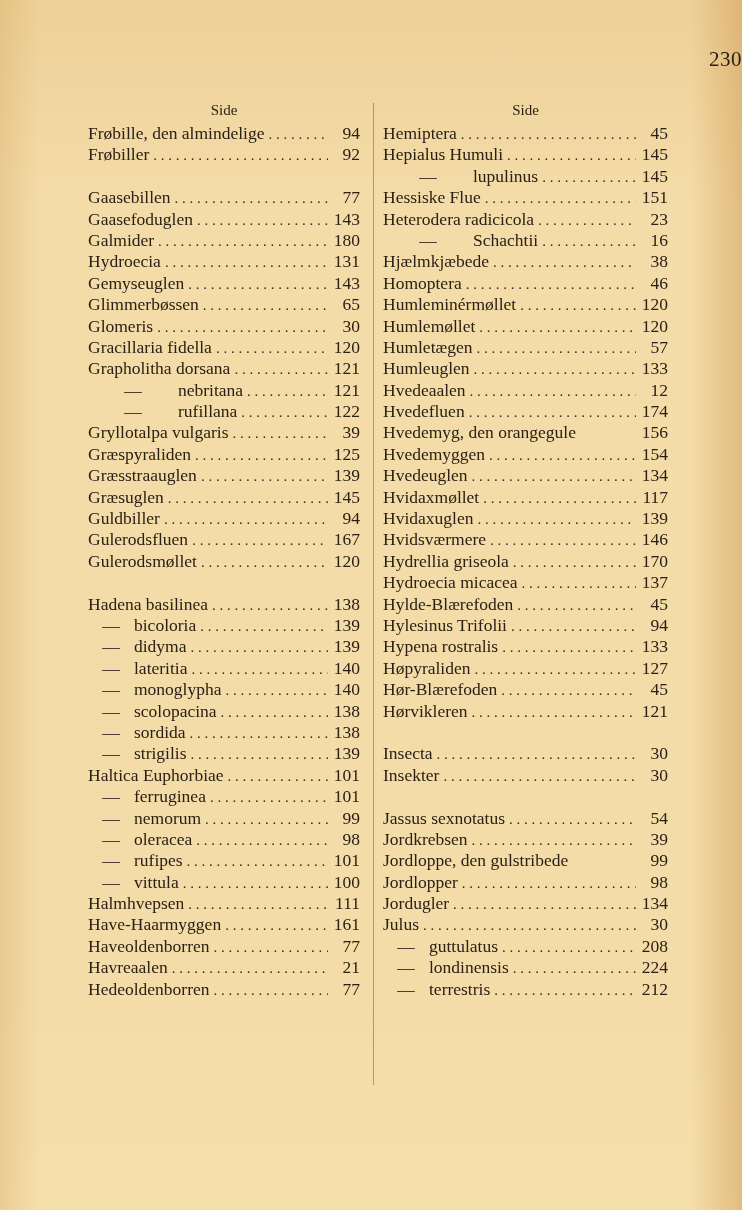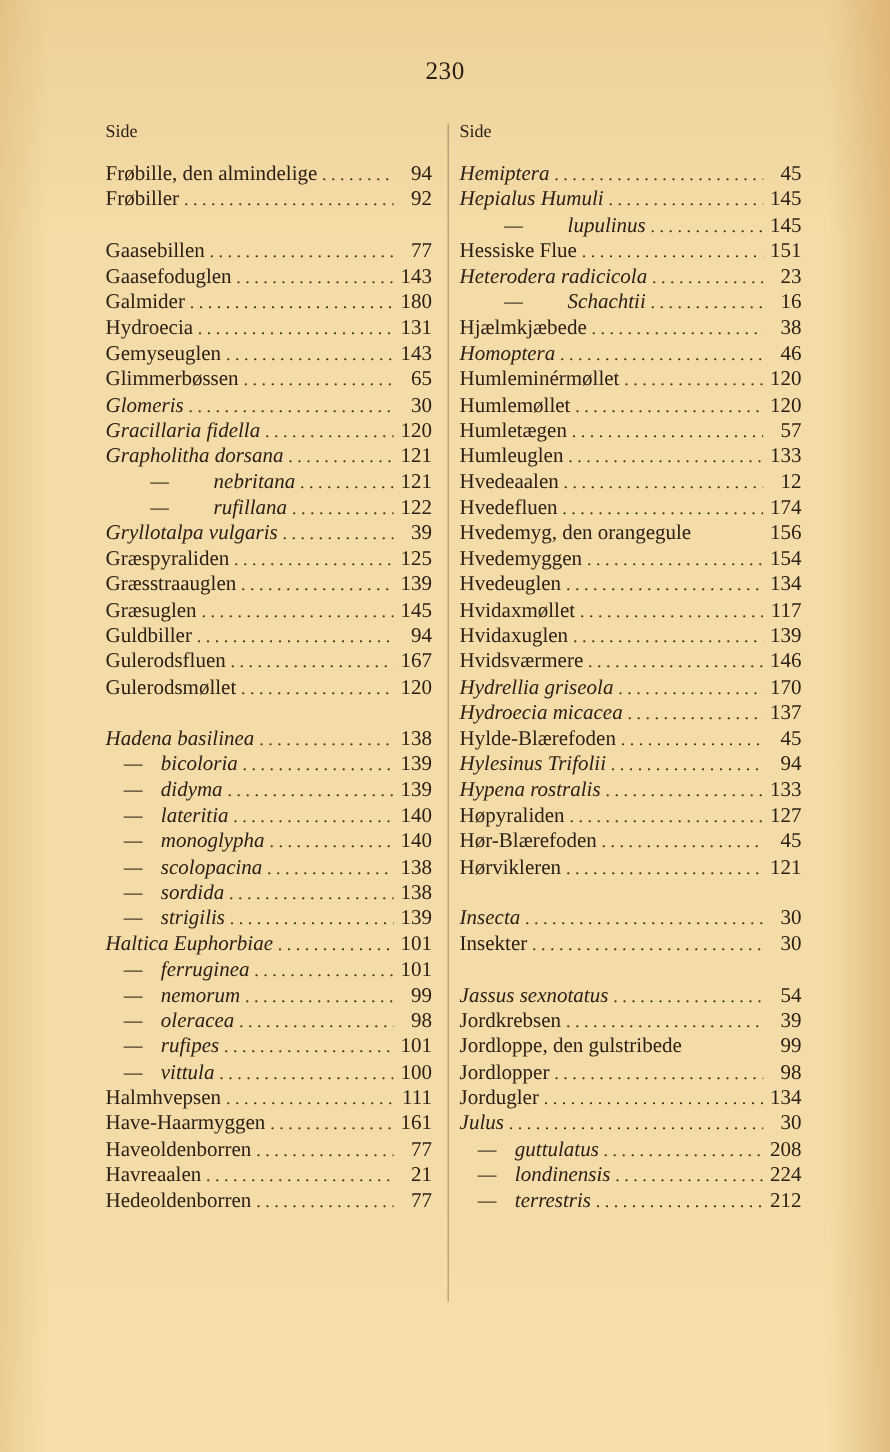--- a/index.html
+++ b/index.html
@@ -8,39 +8,39 @@
     background: #f4dca8;
     background-image:
       linear-gradient(90deg, rgba(214,170,100,0.35) 0px, rgba(0,0,0,0) 40px, rgba(0,0,0,0) 690px, rgba(210,160,90,0.55) 742px),
       linear-gradient(180deg, rgba(225,185,120,0.35) 0px, rgba(0,0,0,0) 200px, rgba(0,0,0,0) 1000px, rgba(250,230,180,0.3) 1210px);
     font-family: "Liberation Serif", "DejaVu Serif", serif;
     color: #2b2016;
     position: relative;
   }
   .page-number {
     position: absolute; left: 0; width: 742px; top: 47px;
-    text-align: center; font-size: 21px; letter-spacing: 0.5px;
+    text-align: right; font-size: 21px; letter-spacing: 0.5px;
   }
   .column {
     position: absolute; top: 100px;
   }
   .col-left { left: 88px; width: 272px; }
   .col-right { left: 383px; width: 285px; }
   .side-header {
-    text-align: left; font-size: 15px; height: 20px; line-height: 20px;
-    margin-bottom: 14px;
+    text-align: center; font-size: 15px; height: 20px; line-height: 20px;
+    margin-bottom: 3px;
   }
   .row {
     display: flex; align-items: baseline;
     height: 21.4px; line-height: 21.4px;
     font-size: 17.5px; white-space: nowrap;
   }
   .row.blank { height: 21.4px; }
   .entry { flex: 0 0 auto; }
-  .entry.italic { font-style: italic; }
+  .entry.italic { }
   .dash { display: inline-block; width: 46px; text-align: center; }
   .dash.wide { width: 90px; }
   .dots {
     flex: 1 1 auto; overflow: hidden; margin: 0 4px;
     letter-spacing: 6.2px; color: #3a2d20; font-size: 15px;
   }
   .dots::before {
     content: ". . . . . . . . . . . . . . . . . . . . . . . . . . . . . . . . . . . . .";
     letter-spacing: 0;
   }

